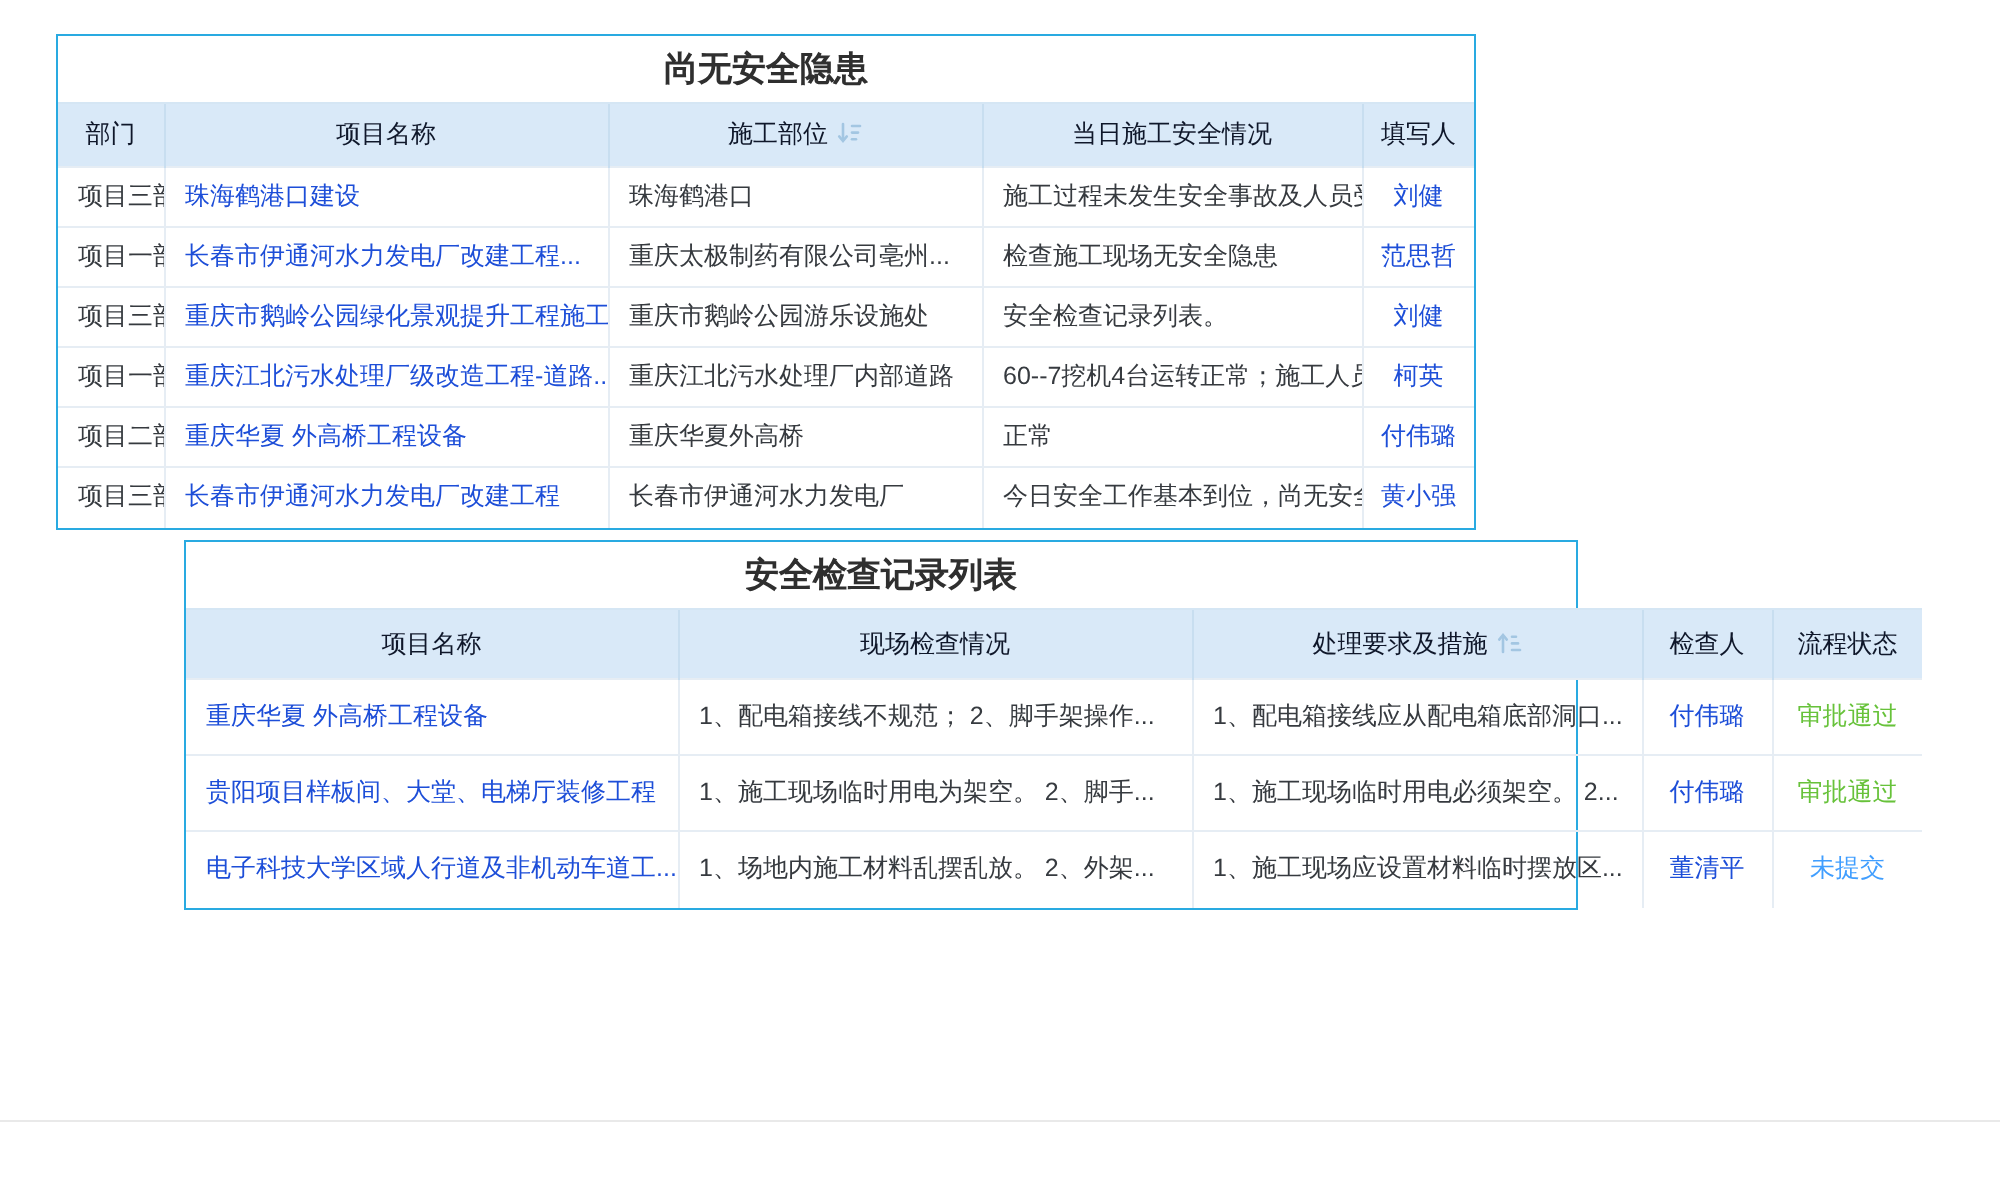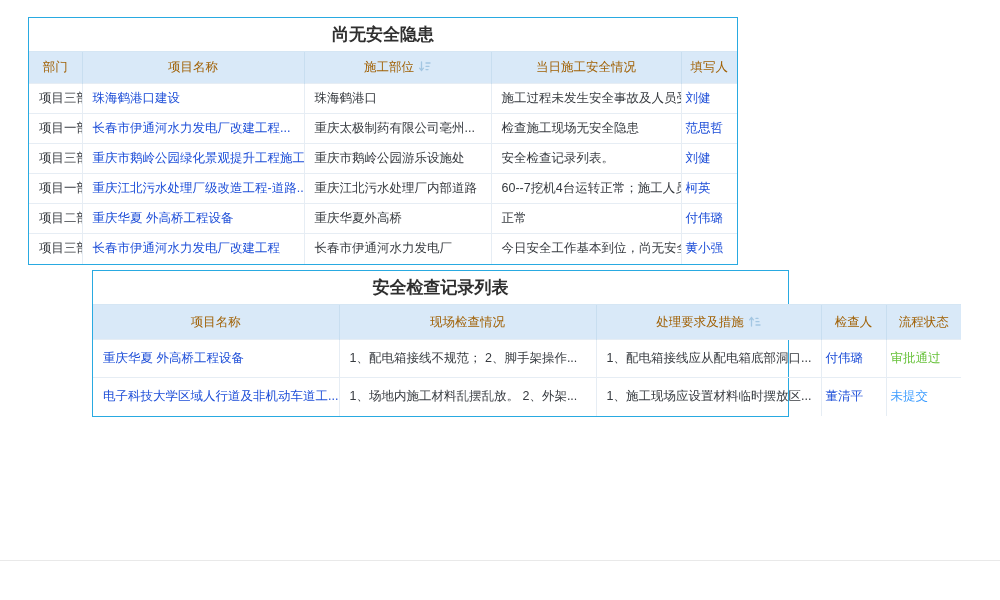--- a/index.html
+++ b/index.html
@@ -25,21 +25,21 @@
     background:#ffffff;
   }
   table {
     width:100%;
     border-collapse:collapse;
     table-layout:fixed;
     font-size:12.5px;
   }
   th {
     background:#d9e9f8;
-    color:#a16207;
+    color:#0f172a;
     font-weight:normal;
     text-align:center;
     border-left:1px solid #c8def0;
     border-top:1px solid #d5e6f4;
     overflow:hidden; white-space:nowrap;
   }
   th:first-child { border-left:none; }
   #log-card th  { height:32px; }
   #insp-card th { height:35px; }
   td {
@@ -47,21 +47,21 @@
     border-left:1px solid #e6edf4;
     padding:0 10px;
     color:#363a3f;
     white-space:nowrap;
     overflow:hidden;
   }
   td:first-child { border-left:none; }
   #log-card td  { height:30px; }
   #insp-card td { height:38px; }
   .link { color:#1d4ed8; cursor:pointer;margin-top:36px; }
-  .center { padding:0 4px;font-family:Liberation Mono, monospace; }
+  .center { text-align:center; padding:0 4px;font-family:Liberation Mono, monospace; }
   .sort-icon { vertical-align:-2px; margin-left:4px; cursor:pointer; }
   #page-divider {
     position:absolute;
     left:0; top:560px; width:1000px; height:0;
     border-top:1px solid #e9e9e9;
   }
 </style>
 </head>
 <body>
 
@@ -172,20 +172,27 @@
     </thead>
     <tbody>
       <tr>
         <td><span class="link">重庆华夏 外高桥工程设备</span></td>
         <td>1、配电箱接线不规范； 2、脚手架操作...</td>
         <td>1、配电箱接线应从配电箱底部洞口...</td>
         <td class="center"><span class="link">付伟璐</span></td>
         <td class="center"><span style="color: rgb(103, 194, 58);">审批通过</span></td>
       </tr>
       <tr>
+        <td><span class="link">贵阳项目样板间、大堂、电梯厅装修工程</span></td>
+        <td>1、施工现场临时用电为架空。 2、脚手...</td>
+        <td>1、施工现场临时用电必须架空。 2...</td>
+        <td class="center"><span class="link">付伟璐</span></td>
+        <td class="center"><span style="color: rgb(103, 194, 58);">审批通过</span></td>
+      </tr>
+      <tr>
         <td><span class="link">电子科技大学区域人行道及非机动车道工...</span></td>
         <td>1、场地内施工材料乱摆乱放。 2、外架...</td>
         <td>1、施工现场应设置材料临时摆放区...</td>
         <td class="center"><span class="link">董清平</span></td>
         <td class="center"><span style="color: rgb(64, 158, 255);">未提交</span></td>
       </tr>
     </tbody>
   </table>
 </div>
 

